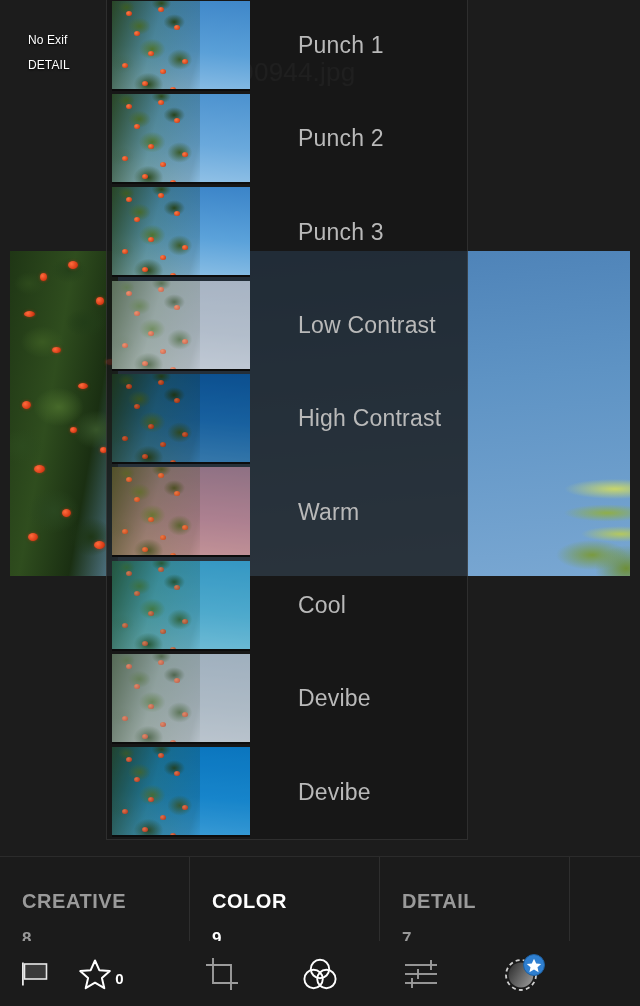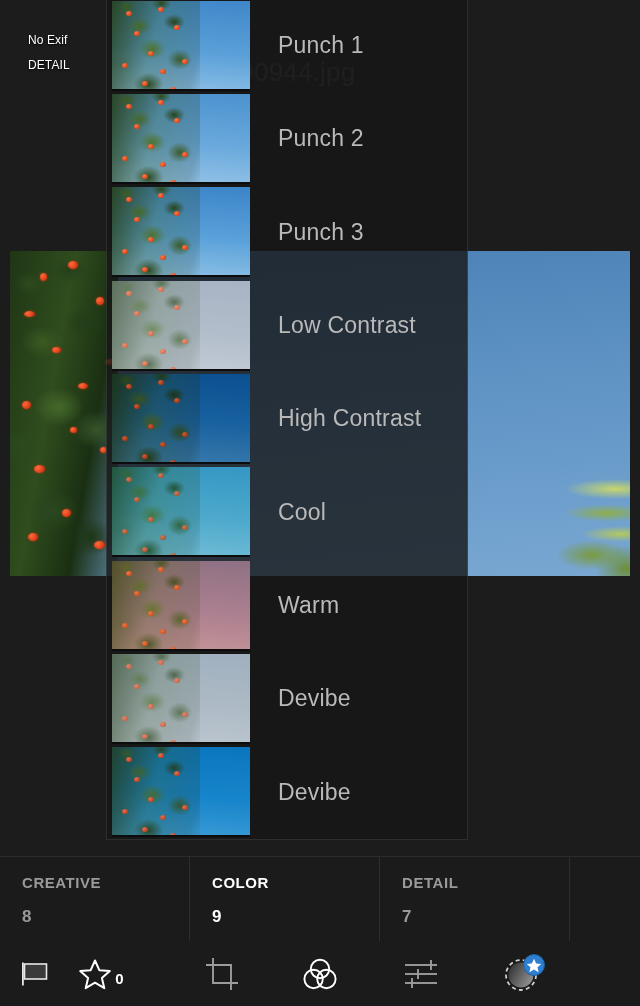--- a/index.html
+++ b/index.html
@@ -175,20 +175,21 @@
   .preset-label {
     flex: 1 1 auto;
     padding-left: 28px;
     color: #b9b9b9;
     font-size: 23px;
     font-weight: 400;
     letter-spacing: .2px;
     white-space: nowrap;
     overflow: hidden;
     text-overflow: ellipsis;
+    margin-left: 20px;
   }
 
   
   .tab-strip {
     position: absolute;
     left: 0;
     top: 856px;
     width: 640px;
     height: 84px;
     display: flex;
@@ -200,25 +201,26 @@
   }
   .tab {
     position: relative;
     flex: 0 0 auto;
     width: 190px;
     padding: 17px 0 0 22px;
     border-right: 1px solid #2e2e2e;
     box-sizing: border-box;
   }
   .tab-name {
-    font-size: 15px;
+    font-size: 20px;
     font-weight: bold;
     letter-spacing: .55px;
     color: #9a9a9a;
     white-space: nowrap;
+    margin-top: 16px;
   }
   .tab-count {
     margin-top: 16px;
     font-size: 17px;
     font-weight: bold;
     color: #9a9a9a;
   }
   .tab.active .tab-name,
   .tab.active .tab-count { color: #ffffff; }
 
@@ -371,53 +373,53 @@
             <div class="thumb-dot" style="left: 70px; top: 58px;"></div>
             <div class="thumb-dot" style="left: 30px; top: 80px;"></div>
             <div class="thumb-dot" style="left: 58px; top: 86px;"></div>
             <div class="thumb-dot" style="left: 48px; top: 68px;"></div>
             <div class="thumb-tint" style="background: rgba(0, 0, 0, 0.22);"></div>
           </div>
           <div class="preset-label">High Contrast</div>
         </div>
         <div class="preset-row">
           <div class="preset-thumb">
+            <div class="thumb-sky" style="background: linear-gradient(185deg, rgb(126, 111, 156) 0%, rgb(167, 131, 173) 55%, rgb(201, 160, 184) 100%);"></div>
+            <div class="thumb-tree"></div>
+            <div class="thumb-dot" style="left: 14px; top: 10px;"></div>
+            <div class="thumb-dot" style="left: 46px; top: 6px;"></div>
+            <div class="thumb-dot" style="left: 22px; top: 30px;"></div>
+            <div class="thumb-dot" style="left: 62px; top: 24px;"></div>
+            <div class="thumb-dot" style="left: 36px; top: 50px;"></div>
+            <div class="thumb-dot" style="left: 10px; top: 62px;"></div>
+            <div class="thumb-dot" style="left: 70px; top: 58px;"></div>
+            <div class="thumb-dot" style="left: 30px; top: 80px;"></div>
+            <div class="thumb-dot" style="left: 58px; top: 86px;"></div>
+            <div class="thumb-dot" style="left: 48px; top: 68px;"></div>
+            <div class="thumb-tint" style="background: rgba(190, 120, 60, 0.26);"></div>
+          </div>
+          <div class="preset-label">Warm</div>
+        </div>
+        <div class="preset-row">
+          <div class="preset-thumb">
             <div class="thumb-sky" style="background: linear-gradient(185deg, rgb(63, 154, 208) 0%, rgb(95, 178, 220) 55%, rgb(143, 203, 232) 100%);"></div>
             <div class="thumb-tree"></div>
             <div class="thumb-dot" style="left: 14px; top: 10px;"></div>
             <div class="thumb-dot" style="left: 46px; top: 6px;"></div>
             <div class="thumb-dot" style="left: 22px; top: 30px;"></div>
             <div class="thumb-dot" style="left: 62px; top: 24px;"></div>
             <div class="thumb-dot" style="left: 36px; top: 50px;"></div>
             <div class="thumb-dot" style="left: 10px; top: 62px;"></div>
             <div class="thumb-dot" style="left: 70px; top: 58px;"></div>
             <div class="thumb-dot" style="left: 30px; top: 80px;"></div>
             <div class="thumb-dot" style="left: 58px; top: 86px;"></div>
             <div class="thumb-dot" style="left: 48px; top: 68px;"></div>
             <div class="thumb-tint" style="background: rgba(20, 140, 150, 0.22);"></div>
           </div>
           <div class="preset-label">Cool</div>
-        </div>
-        <div class="preset-row">
-          <div class="preset-thumb">
-            <div class="thumb-sky" style="background: linear-gradient(185deg, rgb(126, 111, 156) 0%, rgb(167, 131, 173) 55%, rgb(201, 160, 184) 100%);"></div>
-            <div class="thumb-tree"></div>
-            <div class="thumb-dot" style="left: 14px; top: 10px;"></div>
-            <div class="thumb-dot" style="left: 46px; top: 6px;"></div>
-            <div class="thumb-dot" style="left: 22px; top: 30px;"></div>
-            <div class="thumb-dot" style="left: 62px; top: 24px;"></div>
-            <div class="thumb-dot" style="left: 36px; top: 50px;"></div>
-            <div class="thumb-dot" style="left: 10px; top: 62px;"></div>
-            <div class="thumb-dot" style="left: 70px; top: 58px;"></div>
-            <div class="thumb-dot" style="left: 30px; top: 80px;"></div>
-            <div class="thumb-dot" style="left: 58px; top: 86px;"></div>
-            <div class="thumb-dot" style="left: 48px; top: 68px;"></div>
-            <div class="thumb-tint" style="background: rgba(190, 120, 60, 0.26);"></div>
-          </div>
-          <div class="preset-label">Warm</div>
         </div>
         <div class="preset-row">
           <div class="preset-thumb">
             <div class="thumb-sky" style="background: linear-gradient(185deg, rgb(159, 179, 196) 0%, rgb(180, 195, 208) 55%, rgb(203, 213, 222) 100%);"></div>
             <div class="thumb-tree"></div>
             <div class="thumb-dot" style="left: 14px; top: 10px;"></div>
             <div class="thumb-dot" style="left: 46px; top: 6px;"></div>
             <div class="thumb-dot" style="left: 22px; top: 30px;"></div>
             <div class="thumb-dot" style="left: 62px; top: 24px;"></div>
             <div class="thumb-dot" style="left: 36px; top: 50px;"></div>

